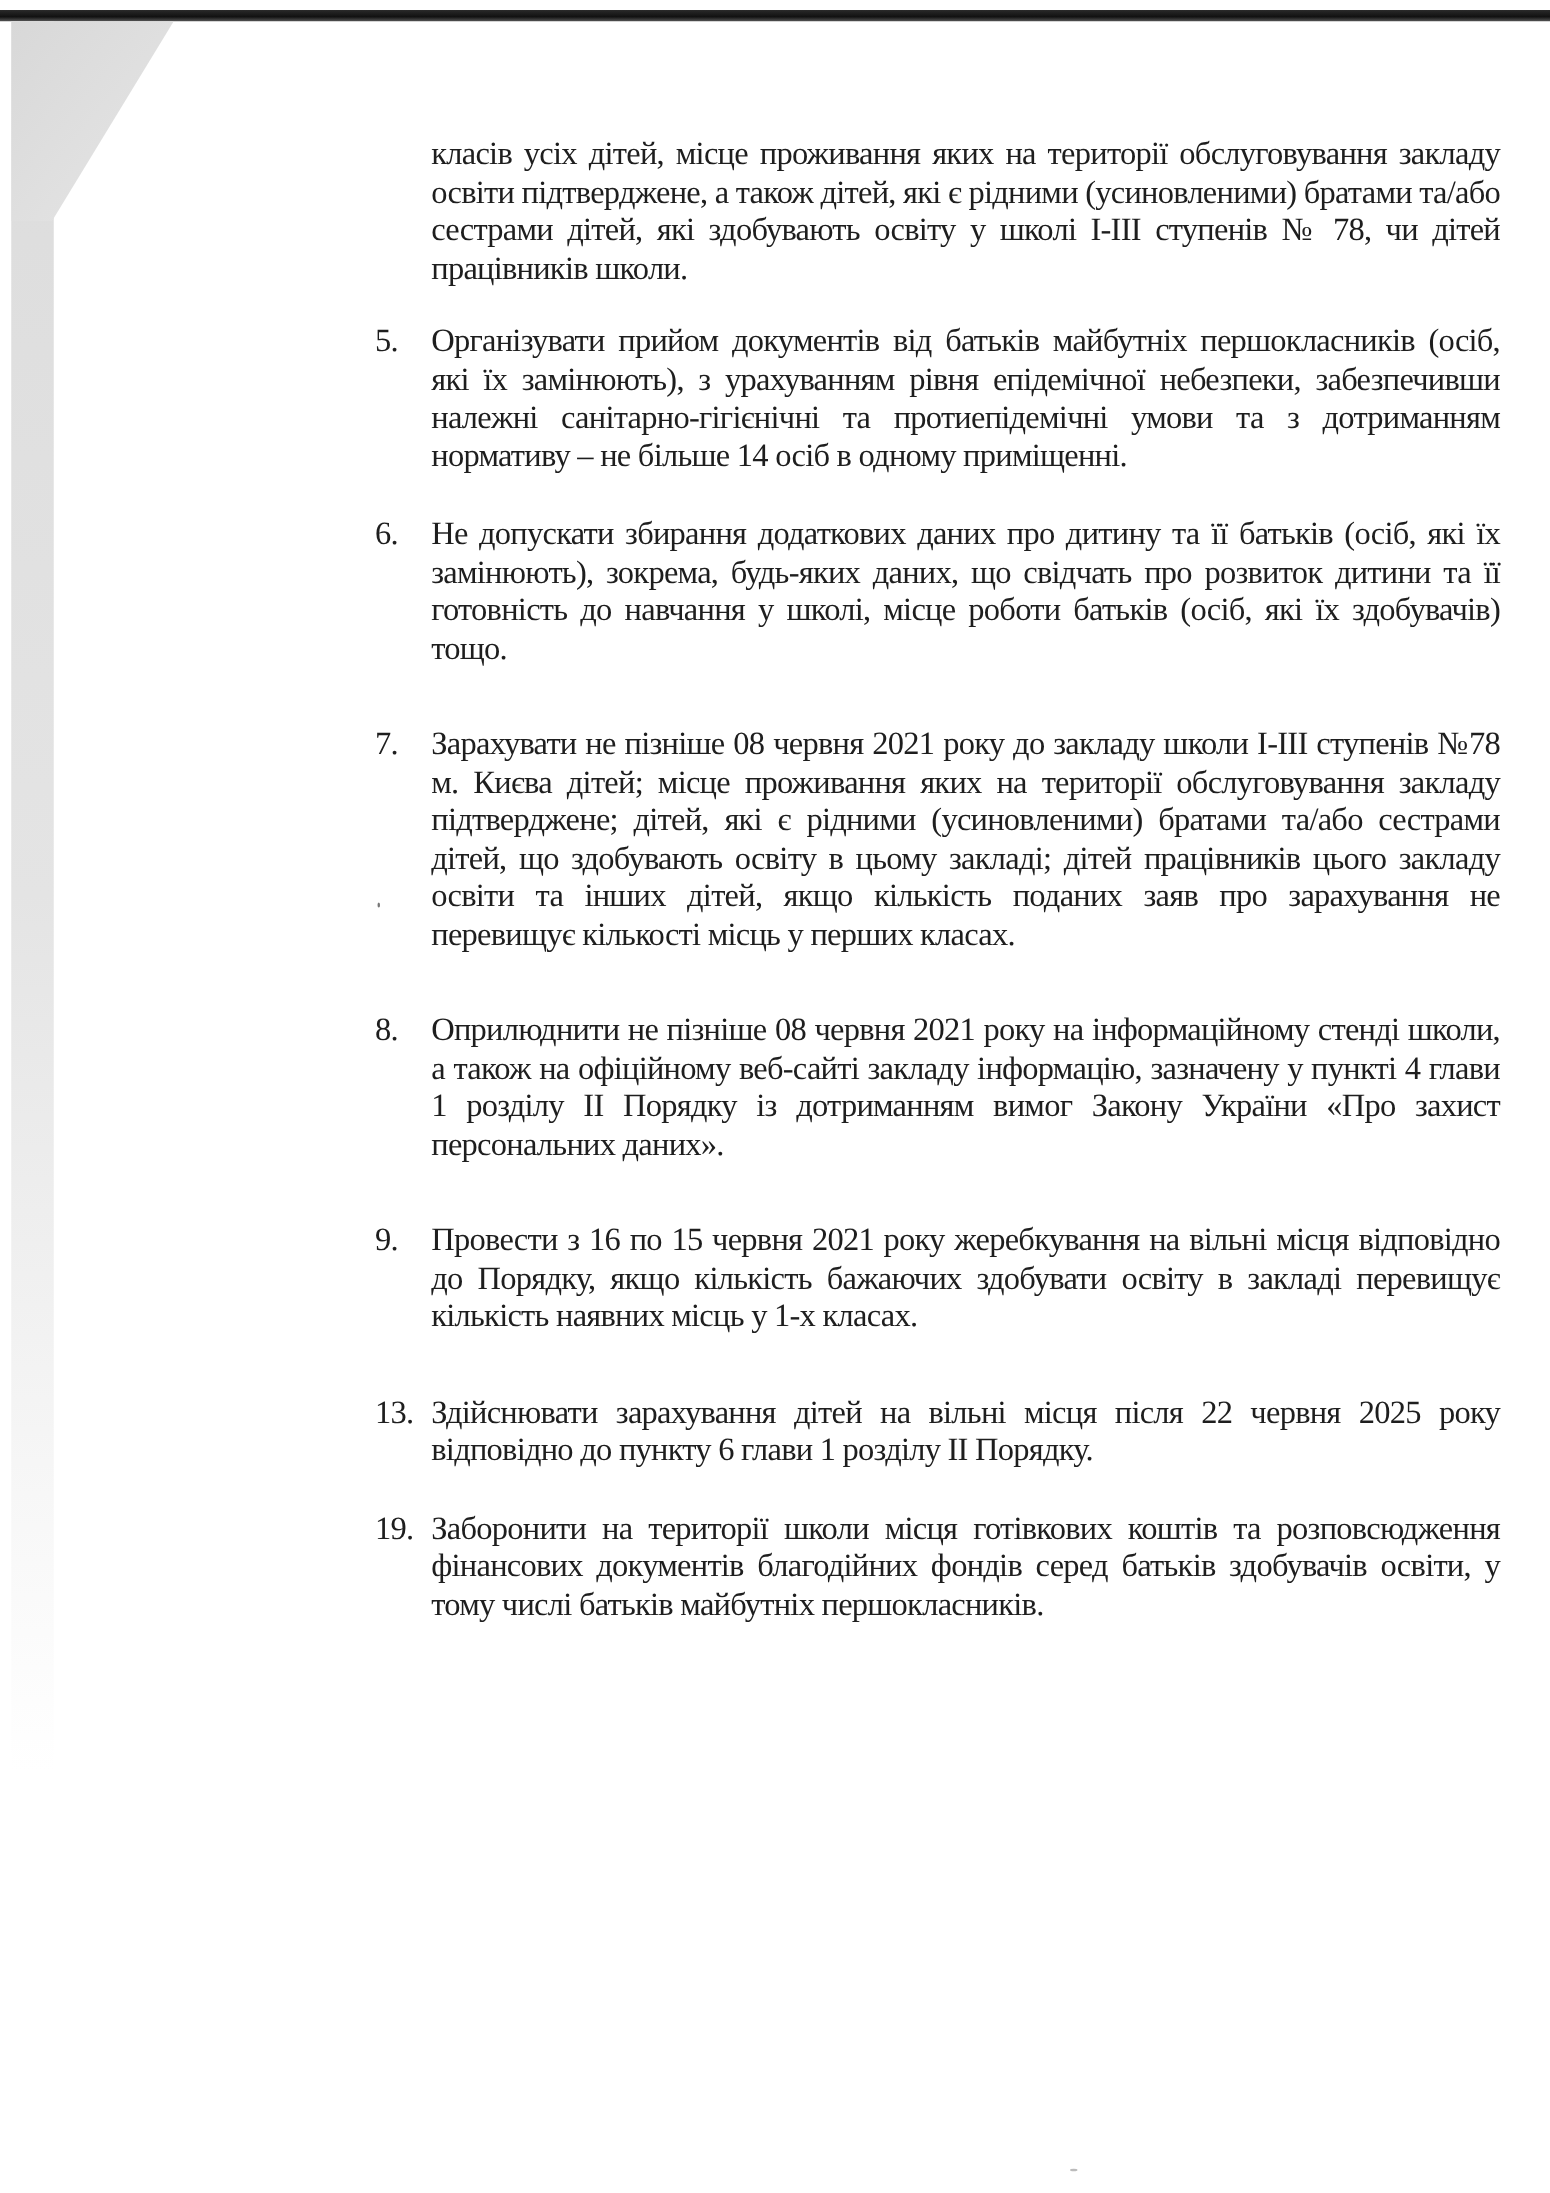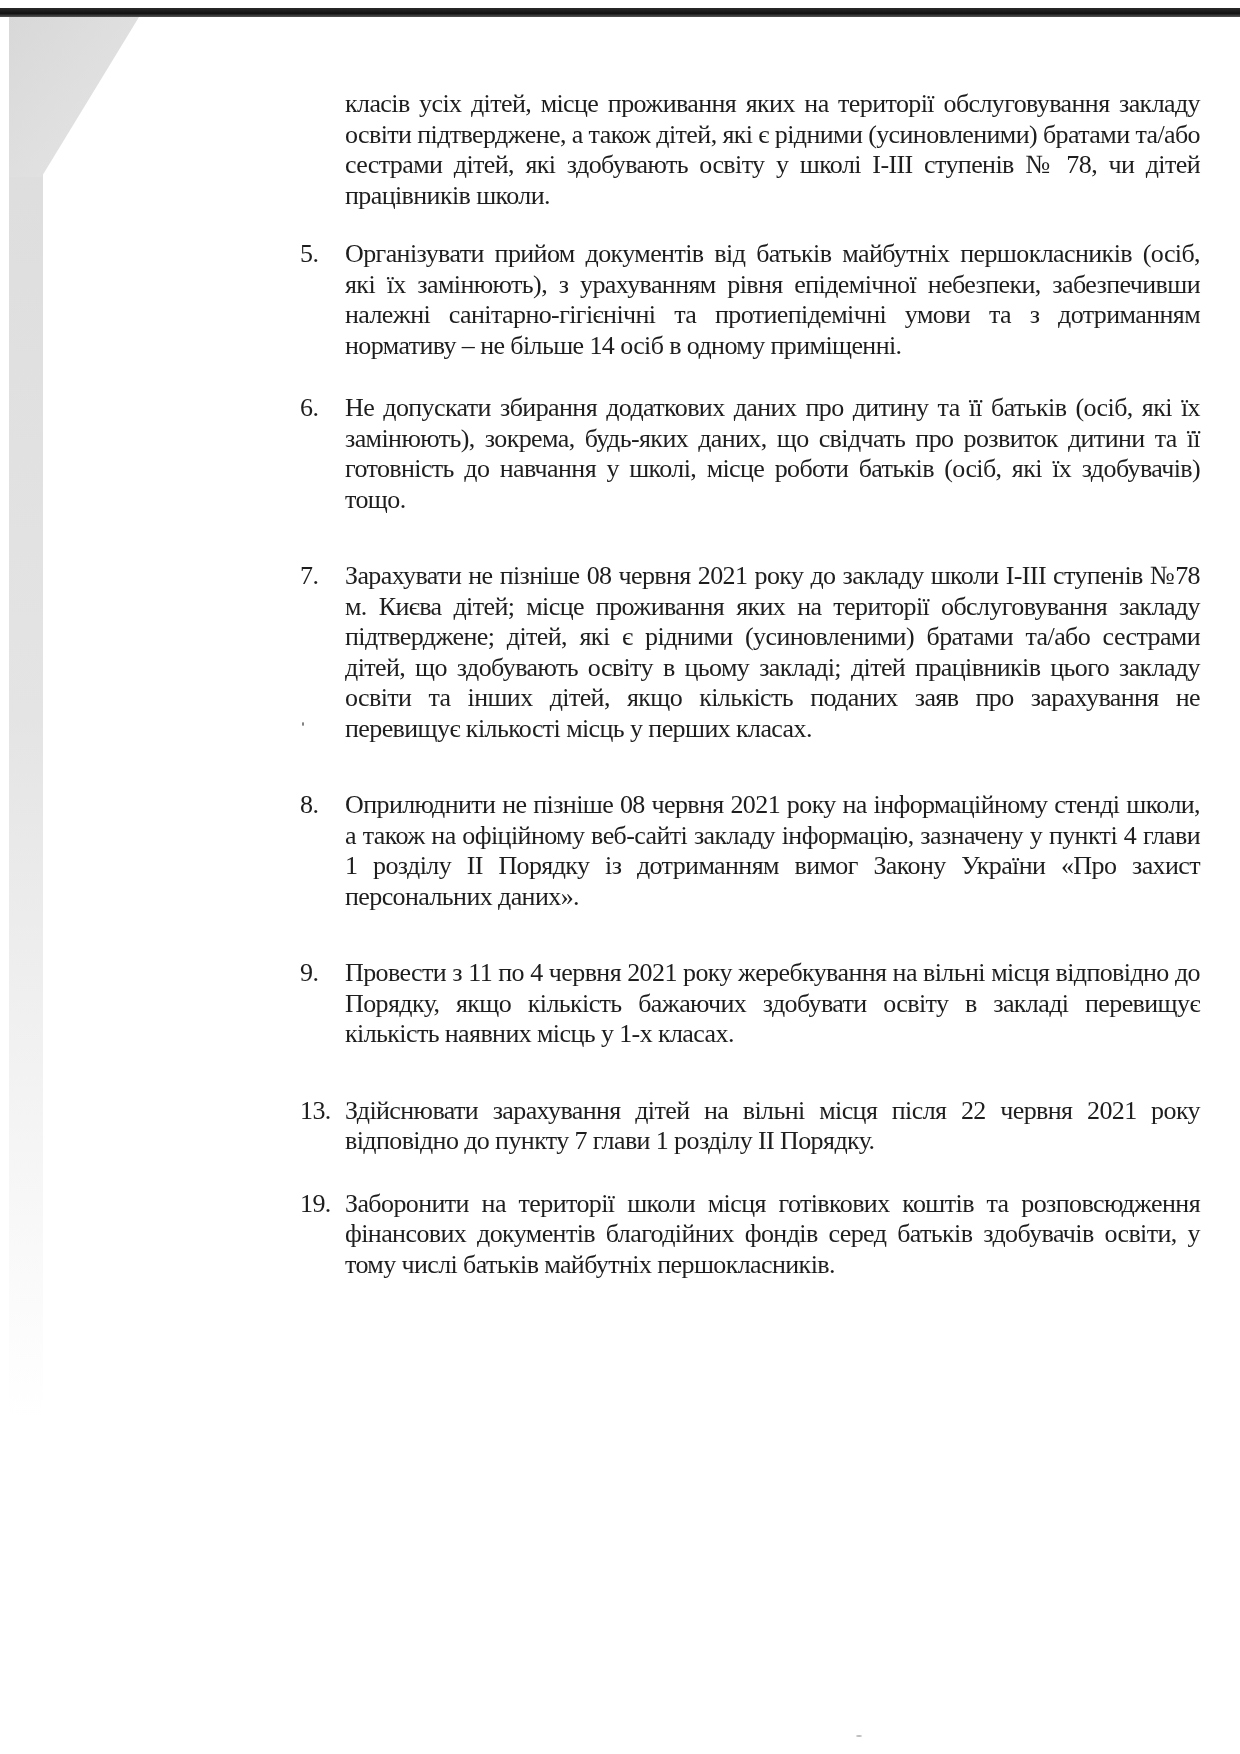--- a/index.html
+++ b/index.html
@@ -30,21 +30,21 @@
   .scan-left-flap {
     position: absolute;
     left: 9px; top: 17px;
     width: 130px; height: 160px;
     background: linear-gradient(to bottom right, #d8d8d8, #e6e6e6);
     clip-path: polygon(0 0, 100% 0, 25% 100%, 0 100%);
   }
   .page {
     position: absolute;
     left: 300px;
-    top: 89px;
+    top: 108px;
     width: 900px;
     font-size: 26px;
     line-height: 30.5px;
     letter-spacing: -0.6px;
   }
   .cont {
     margin-left: 45px;
     text-align: justify;
     margin-bottom: 28px;
   }
@@ -94,27 +94,27 @@
     <span class="text">Зарахувати не пізніше 08 червня 2021 року до закладу школи І-ІІІ ступенів №78 м. Києва дітей; місце проживання яких на території обслуговування закладу підтверджене; дітей, які є рідними (усиновленими) братами та/або сестрами дітей, що здобувають освіту в цьому закладі; дітей працівників цього закладу освіти та інших дітей, якщо кількість поданих заяв про зарахування не перевищує кількості місць у перших класах.</span>
   </div>
 
   <div class="item gap-m">
     <span class="num">8.</span>
     <span class="text">Оприлюднити не пізніше 08 червня 2021 року на інформаційному стенді школи, а також на офіційному веб-сайті закладу інформацію, зазначену у пункті 4 глави 1 розділу ІІ Порядку із дотриманням вимог Закону України «Про захист персональних даних».</span>
   </div>
 
   <div class="item gap-m">
     <span class="num">9.</span>
-    <span class="text">Провести з 11 по 4 червня 2021 року жеребкування на вільні місця відповідно до Порядку, якщо кількість бажаючих здобувати освіту в закладі перевищує кількість наявних місць у 1-х класах.</span>
+    <span class="text">Провести з 16 по 15 червня 2021 року жеребкування на вільні місця відповідно до Порядку, якщо кількість бажаючих здобувати освіту в закладі перевищує кількість наявних місць у 1-х класах.</span>
   </div>
 
 
   <div class="item gap-s">
     <span class="num">13.</span>
-    <span class="text">Здійснювати зарахування дітей на вільні місця після 22 червня 2021 року відповідно до пункту 7 глави 1 розділу ІІ Порядку.</span>
+    <span class="text">Здійснювати зарахування дітей на вільні місця після 22 червня 2025 року відповідно до пункту 6 глави 1 розділу ІІ Порядку.</span>
   </div>
 
   <div class="item gap-s">
     <span class="num">19.</span>
     <span class="text">Заборонити на території школи місця готівкових коштів та розповсюдження фінансових документів благодійних фондів серед батьків здобувачів освіти, у тому числі батьків майбутніх першокласників.</span>
   </div>
 
 </div>
 
 <div class="speck" style="left:302px;top:722px;width:2px;height:4px;"></div>

